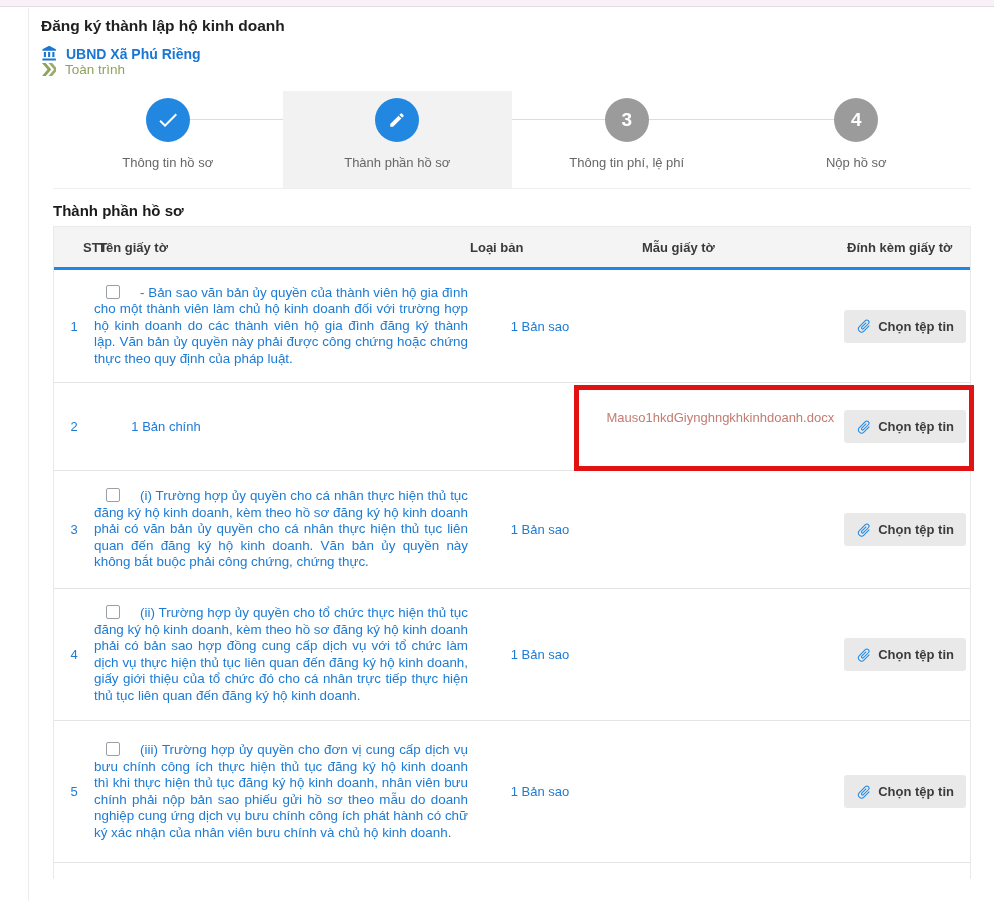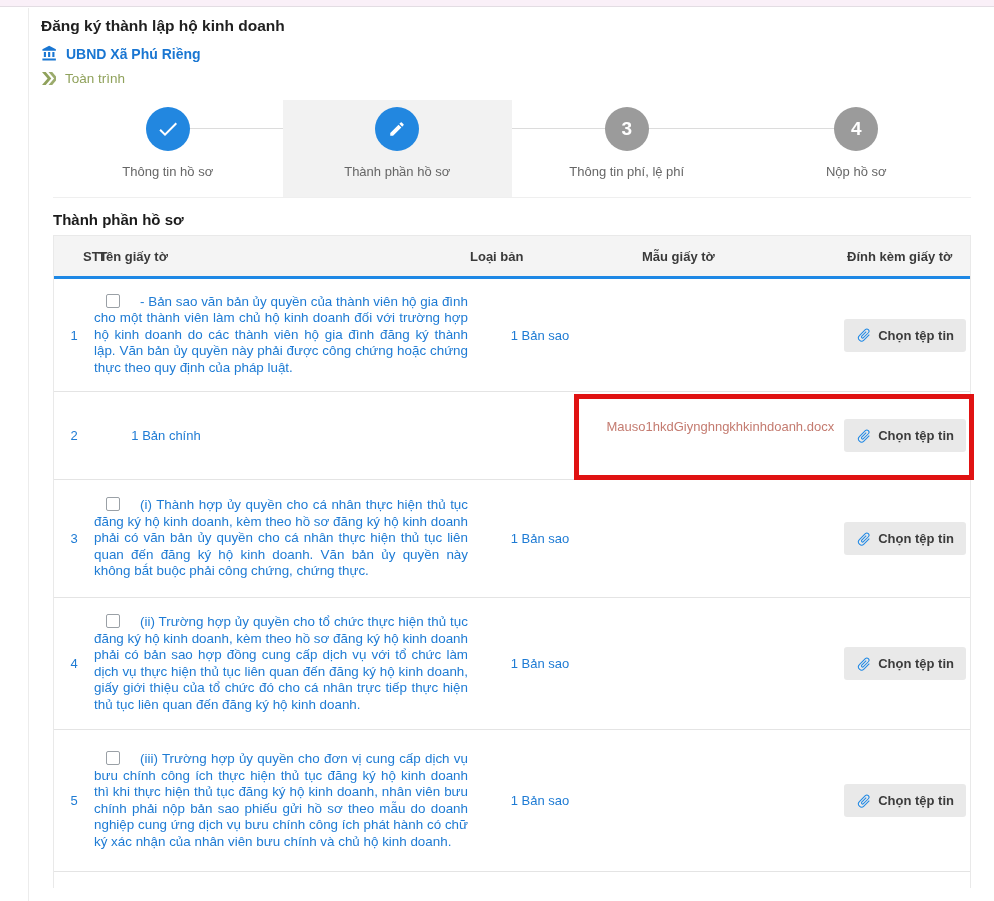--- a/index.html
+++ b/index.html
@@ -9,21 +9,21 @@
 
   .topbar { height: 7px; background: #faf0f8; border-bottom: 1px solid #e3dde3; }
 
   .content { position: absolute; top: 8px; left: 28px; right: 0; bottom: 0;
     border-left: 1px solid #ececec; padding-left: 12px; }
 
   
   .page-title { font-size: 15.5px; font-weight: bold; color: #1f1f1f; margin-top: 8px; line-height: 20px; }
   .org-row { display: flex; align-items: center; gap: 8px; margin-top: 9px;
     color: #1976d2; font-weight: bold; font-size: 14px; }
-  .level-row { display: flex; align-items: center; gap: 9px; margin-top: 9px;
+  .level-row { display: flex; align-items: center; gap: 9px; 
     color: #90a25c; font-size: 13.5px; }
   .process-row { margin-top: 10px; font-size: 13.5px; color: #222; }
   .process-row b { font-weight: bold; }
 
   
   .stepper { margin-left: 12px; margin-top: 14px; width: 918px; height: 98px;
     display: flex; position: relative; border-bottom: 1px solid #efefef; }
   .step-line { position: absolute; top: 28px; left: 115px; width: 688px; height: 1px;
     background: #dcdcdc; }
   .step { width: 229.5px; text-align: center; position: relative; cursor: pointer; }
@@ -182,21 +182,21 @@
           </svg>
         </span>
         <span>Chọn tệp tin</span>
       </button>
     </div>
   <div class="row-highlight"></div>
         </div>
         <div class="trow" style="min-height: 118px;">
     <div class="cell-stt">3</div>
     <div class="cell-name">
-      <span class="checkbox" role="checkbox" aria-checked="false"></span><span class="doc-text">(i) Thành hợp ủy quyền cho cá nhân thực hiện thủ tục đăng ký hộ kinh doanh, kèm theo hồ sơ đăng ký hộ kinh doanh phải có văn bản ủy quyền cho cá nhân thực hiện thủ tục liên quan đến đăng ký hộ kinh doanh. Văn bản ủy quyền này không bắt buộc phải công chứng, chứng thực.</span>
+      <span class="checkbox" role="checkbox" aria-checked="false"></span><span class="doc-text">(i) Trường hợp ủy quyền cho cá nhân thực hiện thủ tục đăng ký hộ kinh doanh, kèm theo hồ sơ đăng ký hộ kinh doanh phải có văn bản ủy quyền cho cá nhân thực hiện thủ tục liên quan đến đăng ký hộ kinh doanh. Văn bản ủy quyền này không bắt buộc phải công chứng, chứng thực.</span>
     </div>
     <div class="cell-copy">1 Bản sao</div>
     <div class="cell-file">
 
       <button class="attach-btn">
         <span class="clip" style="display:flex">
           <svg width="16" height="16" viewBox="0 0 24 24" fill="#1e88e5">
             <path d="M16.5 6v11.5a4 4 0 0 1-8 0V5a2.5 2.5 0 0 1 5 0v10.5a1 1 0 0 1-2 0V6H10v9.5a2.5 2.5 0 0 0 5 0V5a4 4 0 0 0-8 0v12.5a5.5 5.5 0 0 0 11 0V6h-1.5z"></path>
           </svg>
         </span>

